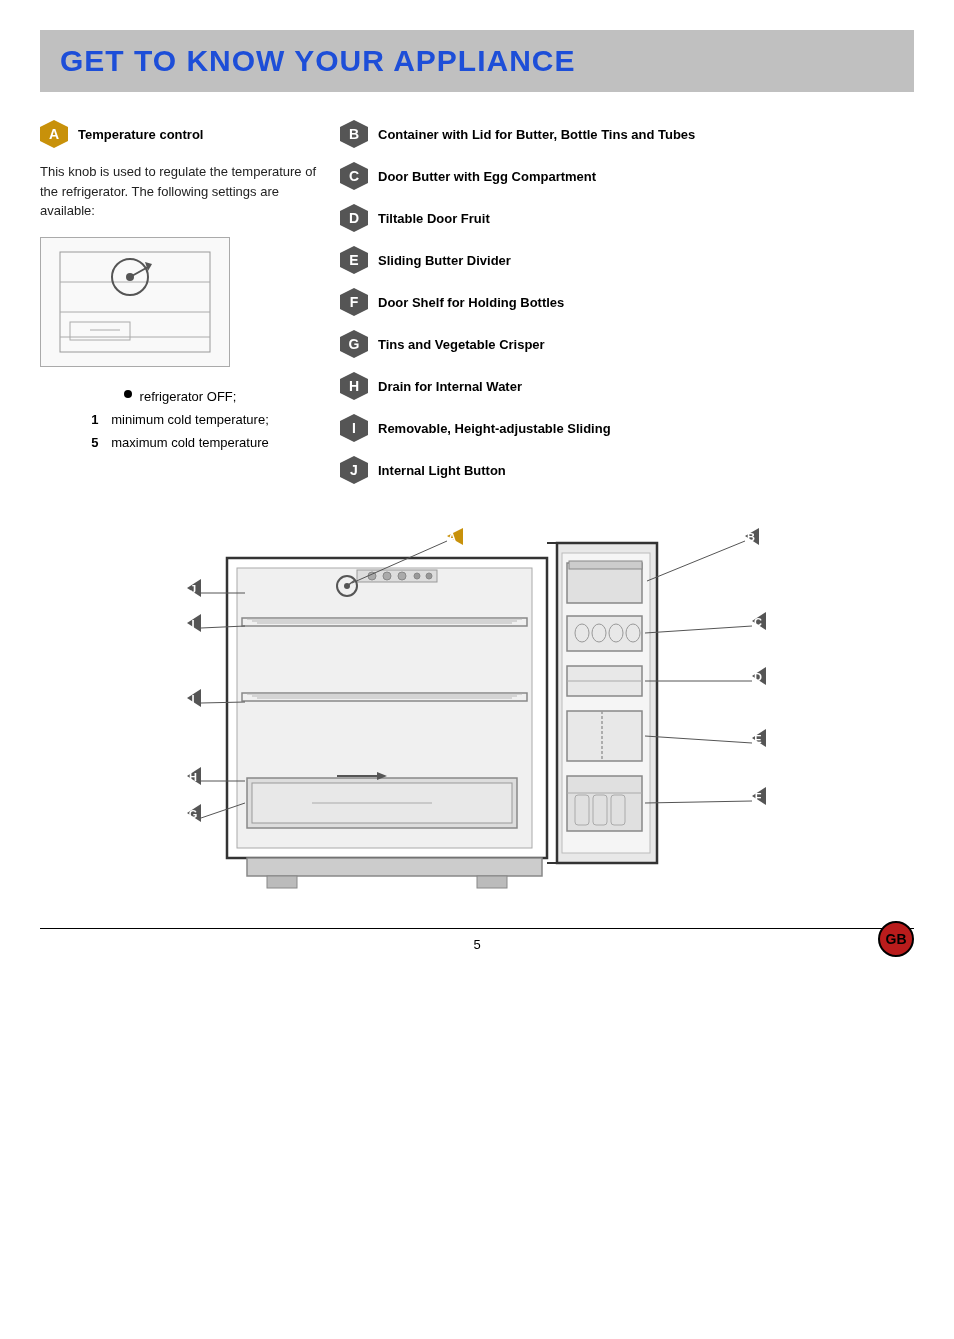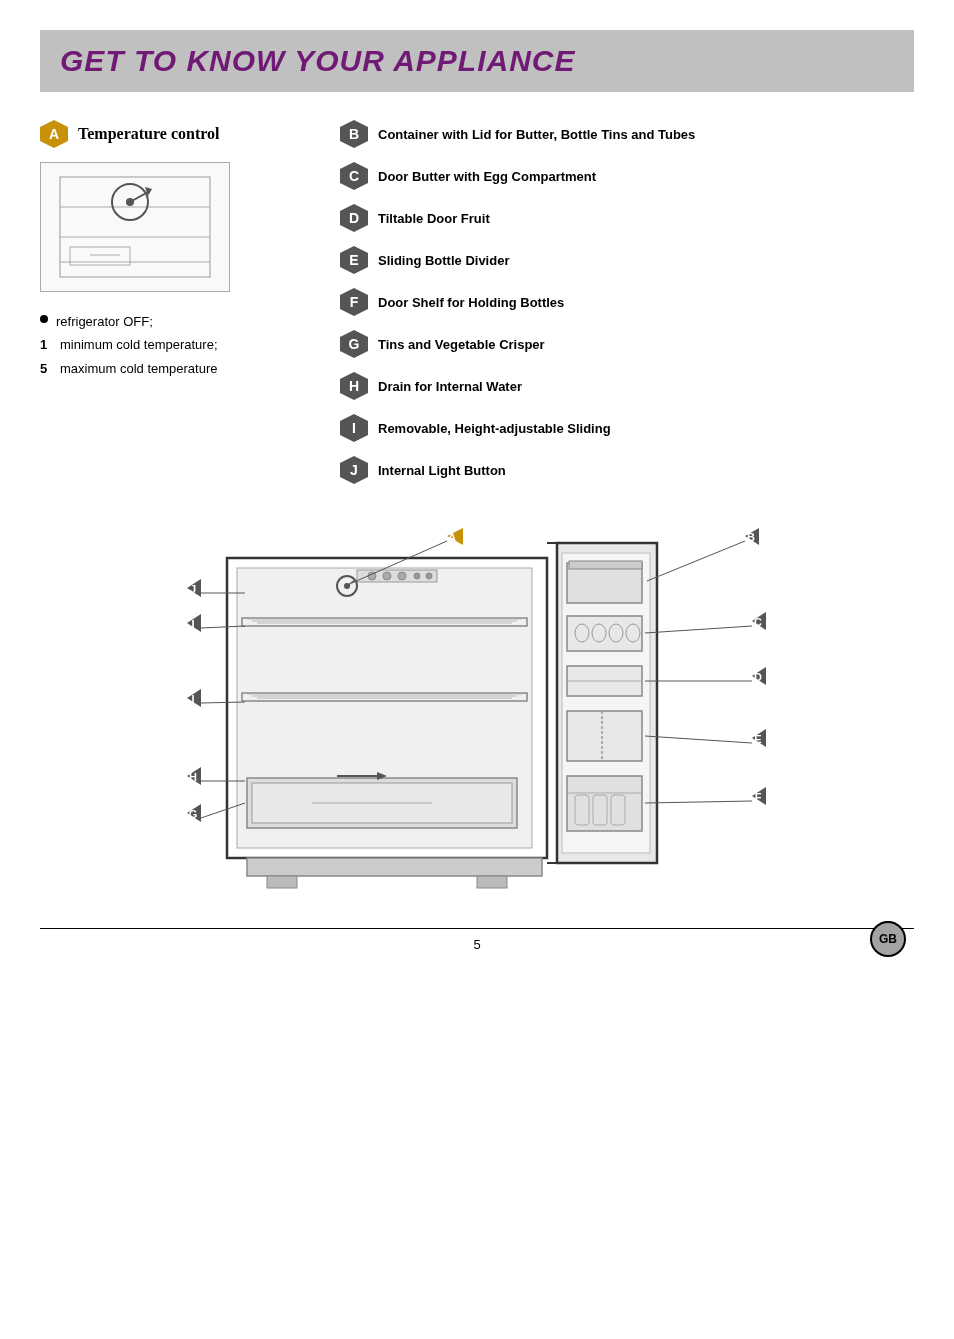--- a/index.html
+++ b/index.html
@@ -23,22 +23,21 @@
     
     .page-title-bar {
       background: #c0c0c0;
       padding: 14px 20px;
       margin-bottom: 28px;
     }
     .page-title-bar h1 {
       font-size: 30px;
       font-weight: 900;
       letter-spacing: 1px;
-      color: #701a75;
-      font-style: italic;
+      color: #1d4ed8;
     }
 
     
     .main-content {
       display: flex;
       gap: 20px;
       margin-bottom: 30px;
     }
 
     .left-col {
@@ -75,22 +74,21 @@
       display: flex;
       align-items: center;
       gap: 10px;
       margin-bottom: 14px;
     }
     .temp-section-title .badge {
       background: #e8a000;
     }
     .temp-section-title span {
       font-weight: 700;
-      font-size: 16px;
-      font-family: Liberation Serif, serif;
+      font-size: 13px;
     }
 
     .temp-description {
       font-size: 13px;
       line-height: 1.5;
       margin-bottom: 16px;
       color: #222;
     }
 
     
@@ -110,20 +108,21 @@
     
     .temp-list {
       list-style: none;
       font-size: 13px;
       line-height: 1.8;
     }
     .temp-list li {
       display: flex;
       align-items: flex-start;
       gap: 8px;
+      justify-content: center;
     }
     .bullet-circle {
       width: 8px;
       height: 8px;
       background: #000;
       border-radius: 50%;
       margin-top: 5px;
       flex-shrink: 0;
     }
     .temp-list .num {
@@ -169,32 +168,32 @@
       justify-content: center;
       padding-top: 8px;
       margin-top: 10px;
       position: relative;
     }
     .footer-page {
       font-size: 13px;
     }
     .footer-badge {
       position: absolute;
-      right: 8px;
+      right: 0;
       bottom: -5px;
       width: 36px;
       height: 36px;
       border: 2.5px solid #000;
       border-radius: 50%;
       display: flex;
       align-items: center;
       justify-content: center;
       font-weight: 900;
-      font-size: 12px;
-      background: #a3a3a3;
+      font-size: 14px;
+      background: #b91c1c;
     }
 
     
     .knob-svg {
       width: 170px;
       height: 120px;
     }
 
     .fridge-svg {
       width: 680px;
@@ -212,20 +211,21 @@
 
   <div class="main-content">
 
     <div class="left-col">
 
       <div class="temp-section-title">
         <div class="badge" style="background:#c8910a;">A</div>
         <span>Temperature control</span>
       </div>
 
+      <p class="temp-description">This knob is used to regulate the temperature of the refrigerator. The following settings are available:</p>
 
       <div class="knob-diagram">
         <svg class="knob-svg" viewBox="0 0 170 120">
 
           <rect x="10" y="10" width="150" height="100" fill="none" stroke="#999" stroke-width="1"></rect>
 
           <line x1="10" y1="40" x2="160" y2="40" stroke="#aaa" stroke-width="1"></line>
           <line x1="10" y1="70" x2="160" y2="70" stroke="#aaa" stroke-width="1"></line>
           <line x1="10" y1="95" x2="160" y2="95" stroke="#aaa" stroke-width="1"></line>
 
@@ -266,21 +266,21 @@
         <li>
           <div class="badge badge-c">C</div>
           <span class="badge-label">Door Butter with Egg Compartment</span>
         </li>
         <li>
           <div class="badge badge-d">D</div>
           <span class="badge-label">Tiltable Door Fruit</span>
         </li>
         <li>
           <div class="badge badge-e">E</div>
-          <span class="badge-label">Sliding Bottle Divider</span>
+          <span class="badge-label">Sliding Butter Divider</span>
         </li>
         <li>
           <div class="badge badge-f">F</div>
           <span class="badge-label">Door Shelf for Holding Bottles</span>
         </li>
         <li>
           <div class="badge badge-g">G</div>
           <span class="badge-label">Tins and Vegetable Crisper</span>
         </li>
         <li>

